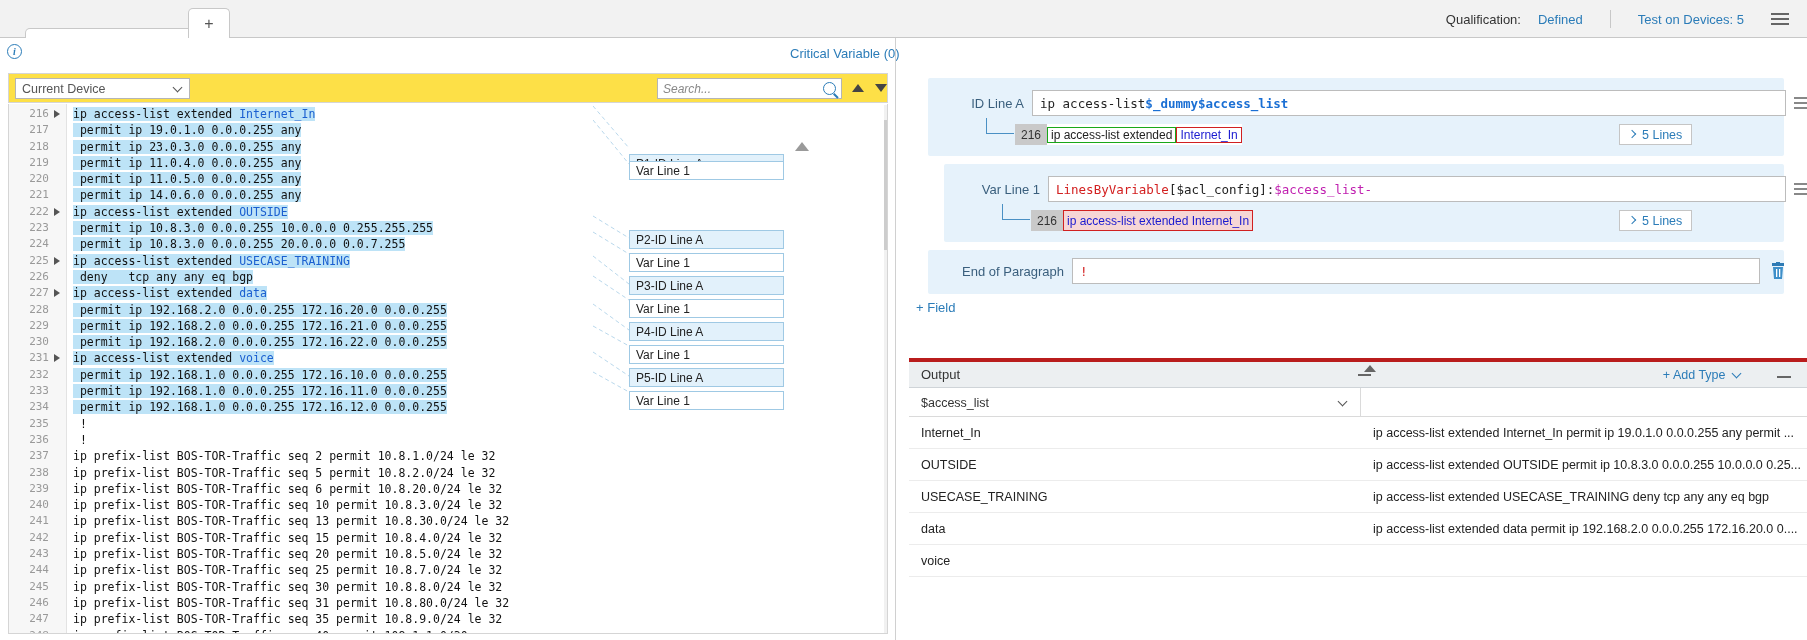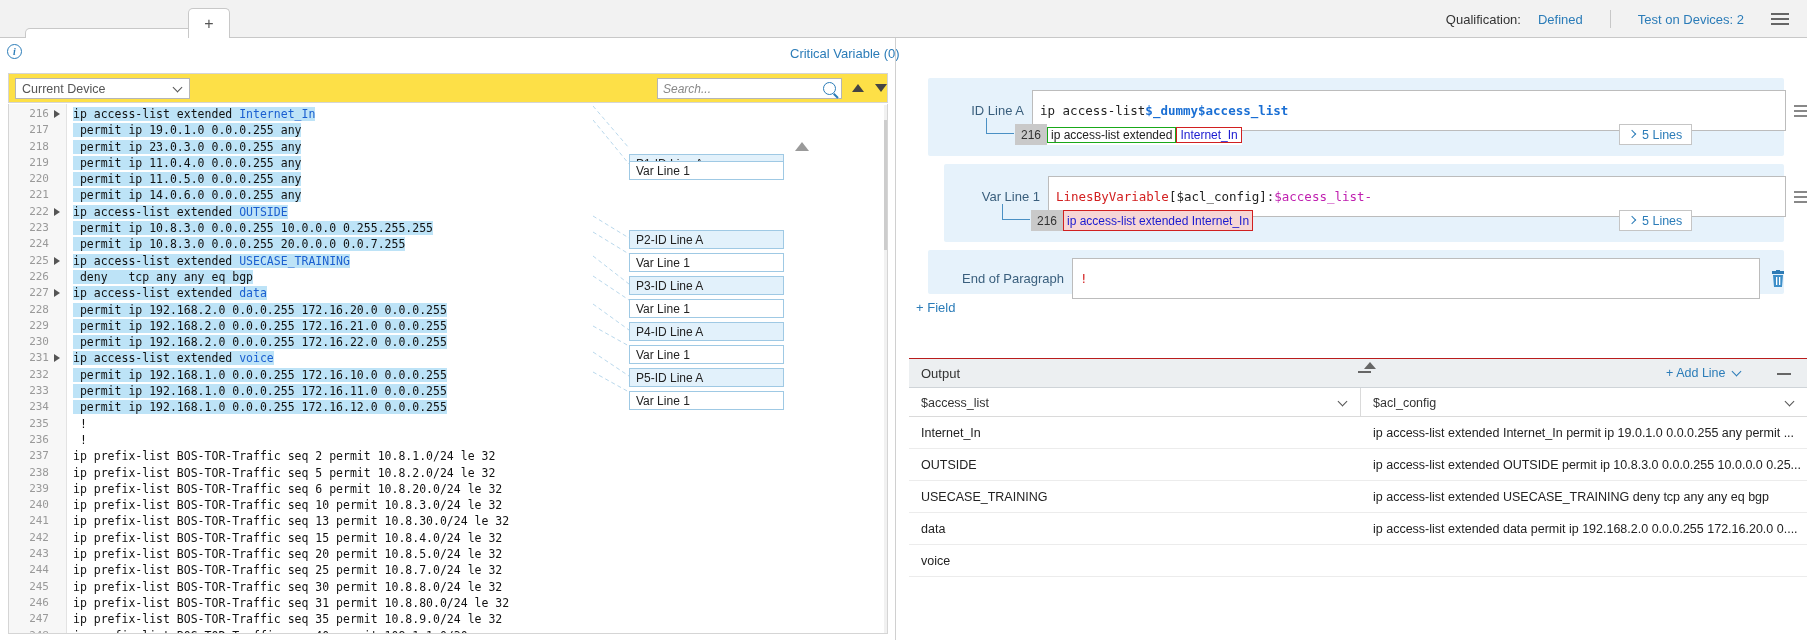--- a/index.html
+++ b/index.html
@@ -207,21 +207,21 @@
   .fieldblock {
     position:absolute; background:#e6f2fb; border-radius:2px;
   }
   .fb1 { left:32px; top:10px; width:856px; height:78px; }
   .fb2 { left:48px; top:96px; width:840px; height:78px; }
   .fb3 { left:32px; top:182px; width:856px; height:44px; }
 
   .fieldrow { position:absolute; display:flex; align-items:center; }
   .flabel { font-size:13px; color:#3a5f7d; text-align:right; }
   .finput {
-    height:41px; background:#fff; border:1px solid #bcbcbc;
+    height:26px; background:#fff; border:1px solid #bcbcbc;
     display:flex; align-items:center; padding:0 7px;
     font-family:"DejaVu Sans Mono", monospace; font-size:12.5px;
   }
   .blue { color:#1a6fd4;font-weight:bold; }
   .red { color:#d32020; }
   .magenta { color:#c020b0; }
 
   .rowhamb { display:flex; flex-direction:column; gap:3px; }
   .rowhamb i { display:block; width:16px; height:2px; background:#888; }
 
@@ -255,21 +255,21 @@
   }
   .trash {
     position:absolute; width:16px; height:18px;
   }
   .addfield { position:absolute; left:916px; top:300px; color:#2b7cb8; font-size:13px; }
 
   
   .outpanel { position:absolute; left:896px; top:358px; width:911px; height:282px; background:#fff; }
   .out-header {
     position:absolute; left:13px; top:0; width:898px; height:30px;
-    background:#eceff1; border-top:1px solid #b91c1c; border-bottom:1px solid #cfd4d8;
+    background:#eceff1; border-top:4px solid #b91c1c; border-bottom:1px solid #cfd4d8;
     display:flex; align-items:center;
   }
   .out-title { position:absolute; left:12px; font-size:13px; color:#333; }
   .out-collapse {
     position:absolute; left:455px; top:3px; width:0; height:0;
     border-left:6px solid transparent; border-right:6px solid transparent;
     border-bottom:7px solid #666;
   }
   .out-collapse-bar { position:absolute; left:449px; top:12px; width:13px; height:2px; background:#666; }
   .addmore { position:absolute; right:65px; color:#2b7cb8; font-size:12.5px; }
@@ -306,21 +306,21 @@
     <span>Format1 (Primary)</span>
     <span class="chev"></span>
   </div>
   <div class="tab-plus">
     <span>+</span>
   </div>
   <div class="tabbar-right">
     <span class="qual-label">Qualification:</span>
     <span class="qual-val">Defined</span>
     <span class="vsep"></span>
-    <span class="test-dev">Test on Devices: 2</span>
+    <span class="test-dev">Test on Devices: 5</span>
     <span class="hamb">
         <i></i>
         <i></i>
         <i></i>
       </span>
   </div>
 </div>
 
 <div class="row2">
   <div class="info-icon">i</div>
@@ -492,33 +492,29 @@
 
   <div class="addfield" style="left:20px; top:232px;">+ Field</div>
 </div>
 
 <div class="outpanel">
   <div class="out-header">
     <span class="out-title">Output</span>
     <span class="out-collapse"></span>
     <span class="out-collapse-bar"></span>
     <span class="addmore">
-      <span>+ Add Line</span>
+      <span>+ Add Type</span>
       <span class="chev" style="margin-left:4px;"></span>
     </span>
     <span class="out-min"></span>
   </div>
 
   <div class="out-colhdr">
     <span class="och c1">
       <span>$access_list</span>
-      <span class="ps-chev chev"></span>
-    </span>
-    <span class="och c2">
-      <span>$acl_config</span>
       <span class="ps-chev chev"></span>
     </span>
   </div>
 
   <div id="outrows">
       <div class="out-row" style="top: 59px;">
         <span class="orc c1">Internet_In</span>
         <span class="orc c2">ip access-list extended Internet_In permit ip 19.0.1.0 0.0.0.255 any permit ...</span>
       </div>
       <div class="out-row" style="top: 91px;">

